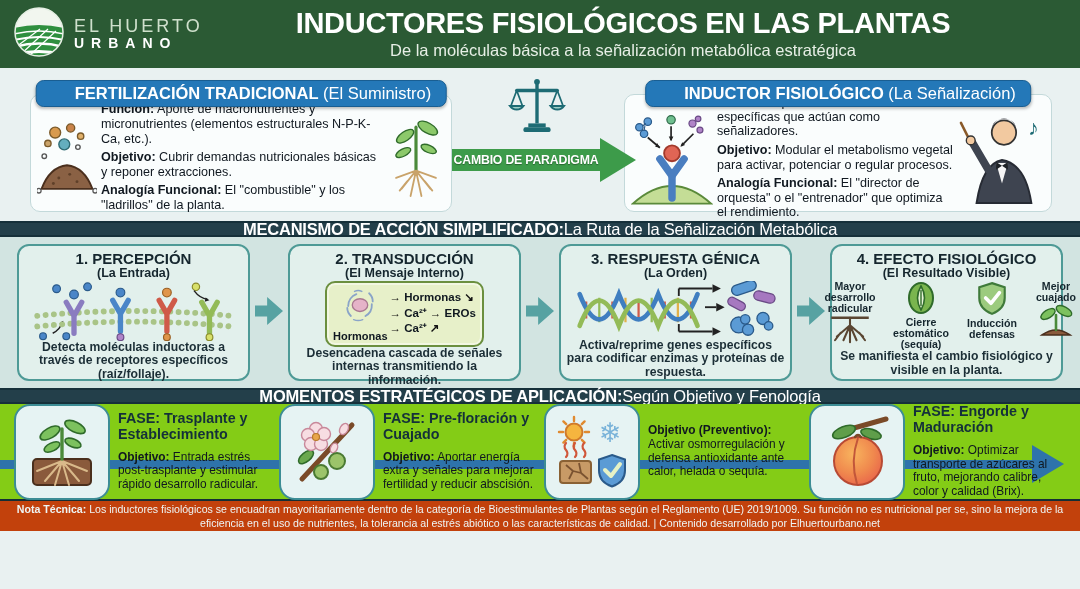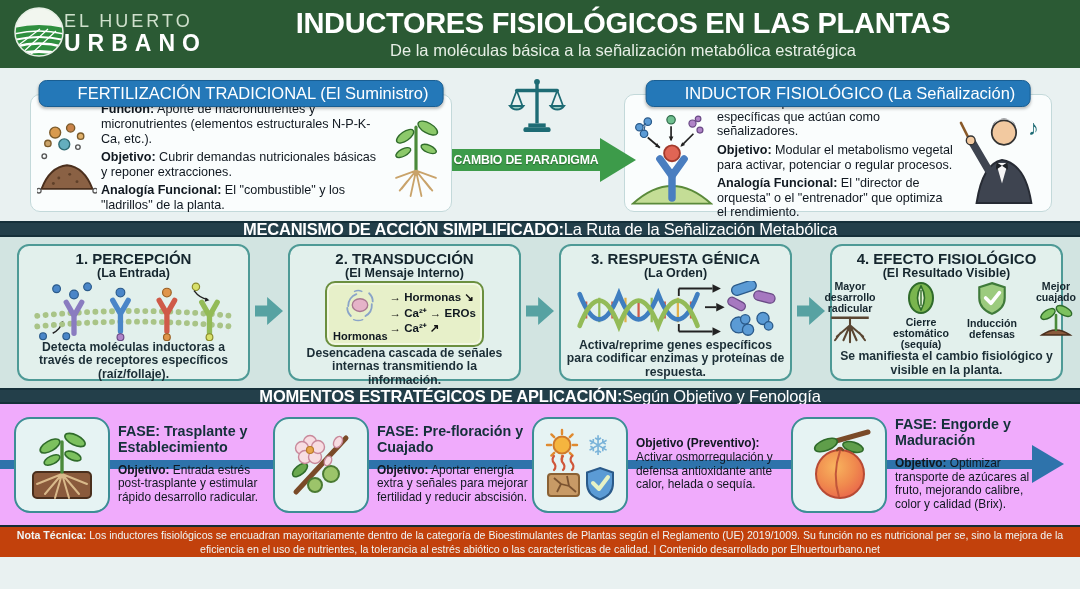--- a/index.html
+++ b/index.html
@@ -1,37 +1,37 @@
 <!DOCTYPE html>
 <html><head>
 <meta charset="utf-8">
 <style>
   html,body{margin:0;padding:0;}
   body{width:1080px;height:589px;overflow:hidden;background:#e9f1f1;
        font-family:"Liberation Sans",sans-serif;color:#101820;}
   .no-select{user-select:none;}
   
   .header{height:68px;background:#2b5a34;display:flex;align-items:center;padding:0 14px;box-sizing:border-box;}
-  .logo{display:flex;align-items:center;gap:0;width:196px;}
+  .logo{display:flex;align-items:center;gap:10px;width:196px;}
   .logo-text{display:flex;flex-direction:column;line-height:1.05;}
   .logo-l1{color:#cfe0cc;font-size:18px;letter-spacing:3px;font-weight:400;}
-  .logo-l2{color:#ffffff;font-size:23px;letter-spacing:7px;font-weight:700;}
+  .logo-l2{color:#ffffff;font-size:14px;letter-spacing:7px;font-weight:700;}
   .header-titles{flex:1;text-align:center;padding-right:30px;}
   .main-title{color:#ffffff;font-size:29px;font-weight:700;letter-spacing:-.3px;line-height:1.05;}
   .subtitle{color:#e7efe6;font-size:16.5px;margin-top:2px;}
   
   .section-compare{position:relative;height:153px;background:#e9f1f1;}
   .panel{position:absolute;top:26px;height:118px;background:#fafdfd;border:1px solid #c3d9da;
          border-radius:10px;box-sizing:border-box;}
   .panel-left{left:30px;width:422px;}
   .panel-right{left:624px;width:428px;}
   .pill{position:absolute;top:-15px;left:50%;transform:translateX(-50%);background:#2478b8;
         border:1px solid #195e92;border-radius:8px;color:#fff;font-size:16.5px;padding:3px 14px;
         white-space:nowrap;box-shadow:0 2px 3px rgba(0,0,0,.25);}
-  .pill b{font-weight:400;margin-left:24px;}
+  .pill b{font-weight:700;margin-left:24px;}
   .panel-body{display:flex;align-items:center;gap:4px;padding:17px 6px 4px 6px;height:100%;box-sizing:border-box;}
   .panel-text{flex:1;font-size:12.6px;line-height:1.16;}
   .pt-item{margin-bottom:4px;}
   .pt-item b{font-weight:700;}
   .center-col{position:absolute;left:452px;top:0;width:172px;height:153px;}
   .scale-wrap{position:absolute;left:56px;top:8px;}
   .paradigm-arrow{position:absolute;left:0;top:70px;width:184px;height:44px;z-index:3;}
   .pa-body{position:absolute;left:0;top:11px;width:148px;height:22px;background:#3d9b4a;
            display:flex;align-items:center;justify-content:center;}
   .pa-label{color:#fff;font-weight:700;font-size:12.3px;white-space:nowrap;text-shadow:0 1px 1px rgba(0,0,0,.35);letter-spacing:-.2px;}
@@ -53,22 +53,22 @@
   .transd-box{background:#e7f0c9;border:2.5px solid #6b8f3f;border-radius:10px;box-shadow:0 0 0 2px #f2f7e2 inset;
               display:flex;align-items:center;gap:2px;padding:3px 6px;}
   .transd-left{display:flex;flex-direction:column;align-items:center;}
   .transd-left .lbl{font-size:11px;font-weight:700;}
   .transd-rows{display:flex;flex-direction:column;font-size:11.5px;font-weight:700;line-height:1.35;text-align:left;}
   .transd-rows .arw{color:#111;}
   .effects-grid{display:flex;gap:3px;align-items:flex-start;justify-content:center;width:100%;}
   .fx{display:flex;flex-direction:column;align-items:center;font-size:10.6px;font-weight:700;line-height:1.05;color:#15262e;margin-left:8px;}
   .fx span{display:block;}
   
-  .section-moments{position:relative;height:121px;background:#f0abfc;display:flex;align-items:center;
-                   padding:0 8px 0 14px;box-sizing:border-box;}
+  .section-moments{position:relative;height:95px;background:#84cc16;display:flex;align-items:center;
+                   padding:0 8px 0 14px;box-sizing:border-box;gap:6px;}
   .timeline{position:absolute;left:0;top:56px;width:1032px;height:9px;background:#2e73ab;z-index:0;}
   .timeline-head{position:absolute;left:1032px;top:41px;width:0;height:0;border-left:32px solid #2e73ab;
                  border-top:19px solid transparent;border-bottom:19px solid transparent;z-index:0;}
   .phase{position:relative;z-index:1;display:flex;align-items:center;gap:8px;width:259px;}
   .phase-iconbox{width:92px;height:92px;background:#e6f3f3;border:2.5px solid #3d8d95;border-radius:16px;
                  display:flex;align-items:center;justify-content:center;flex:0 0 auto;}
   .phase-text{width:152px;}
   .phase-title{font-size:14.3px;font-weight:700;color:#14303a;line-height:1.1;margin-bottom:8px;}
   .phase-obj{font-size:11.9px;line-height:1.15;color:#101820;}
   .phase-obj b{font-weight:700;}

